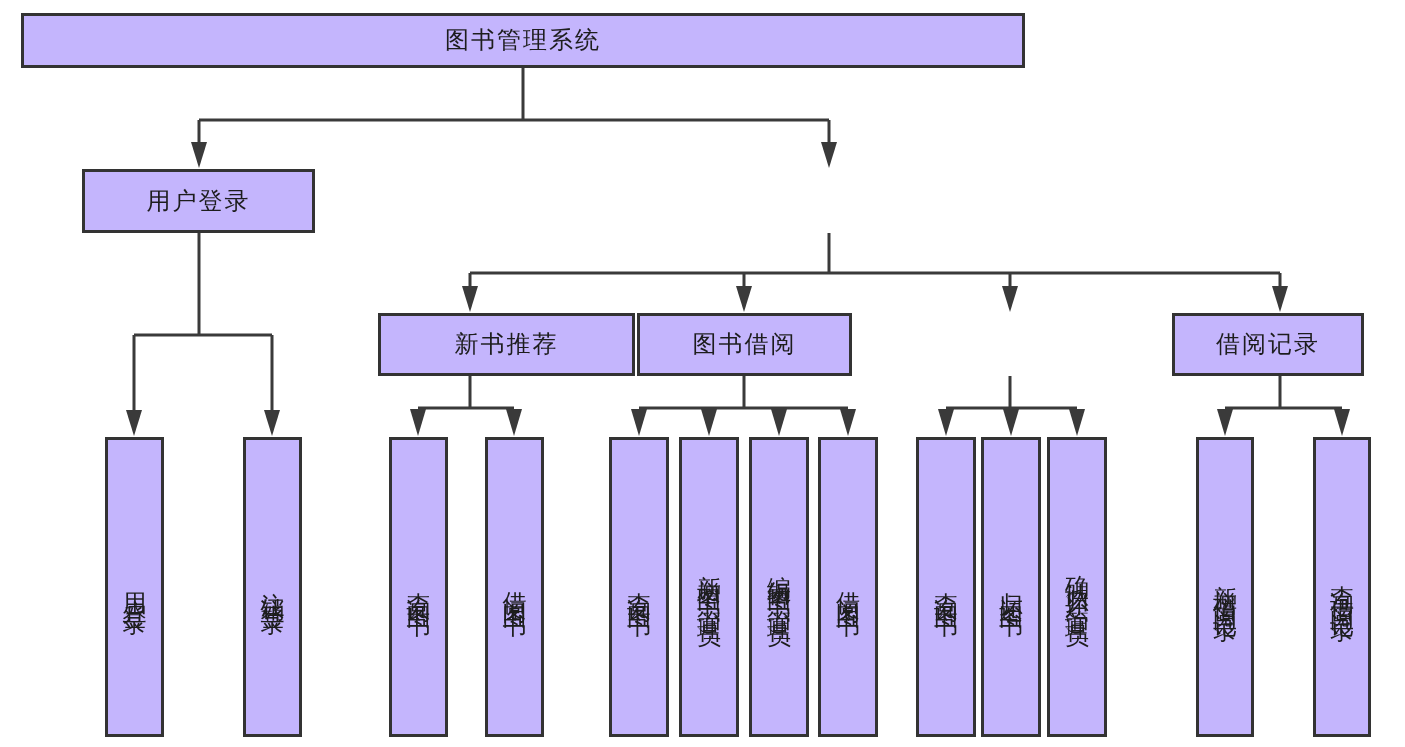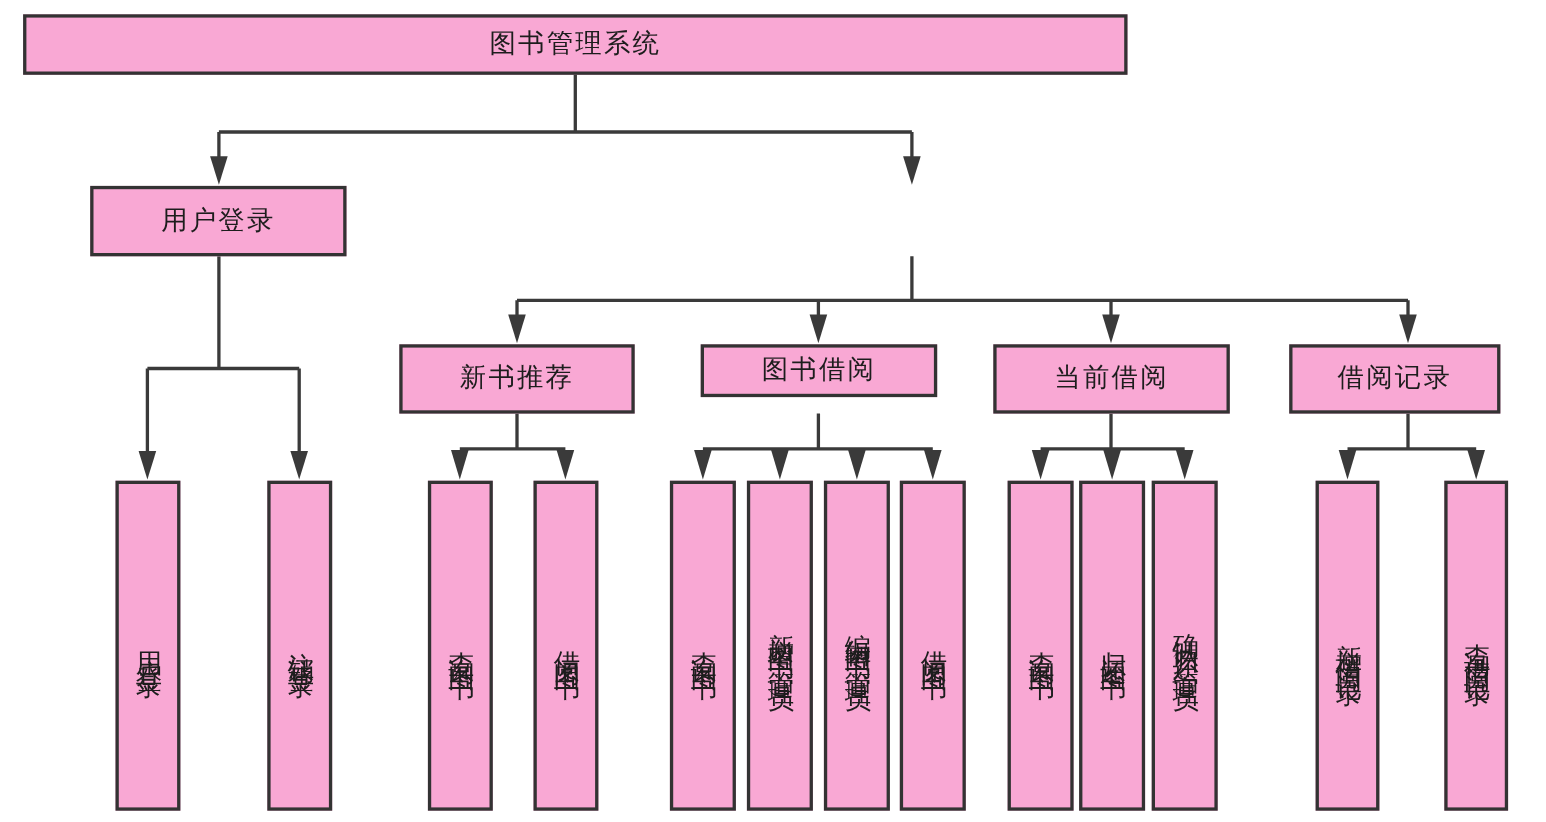--- a/index.html
+++ b/index.html
@@ -18,21 +18,21 @@
     height:747px;
     background:var(--background);
     overflow:hidden;
   }
   svg.wires{position:absolute;left:0;top:0;width:1405px;height:747px;}
   svg.wires path{fill:none;stroke:var(--line);stroke-width:3;}
   svg.wires polygon{fill:var(--line);stroke:none;}
   .node{
     position:absolute;
     border:3px solid var(--border);
-    background:#f9a8d4;
+    background:#c4b5fd;
     display:flex;
     align-items:center;
     justify-content:center;
     color:var(--text);
     font-size:24px;
     letter-spacing:2px;
     line-height:1.2;
     white-space:nowrap;
   }
   .node .lbl{display:block;}
@@ -103,28 +103,25 @@
   </svg>
 
   <div class="node" style="left:21px;top:13px;width:1004px;height:55px;">
     <span class="lbl">图书管理系统</span>
   </div>
 
   <div class="node" style="left:82px;top:169px;width:233px;height:64px;">
     <span class="lbl">用户登录</span>
   </div>
 
-  <div class="node" style="left:363px;top:313px;width:214px;height:63px;align-items:center;">
+  <div class="node" style="left:378px;top:313px;width:257px;height:63px;align-items:center;">
     <span class="lbl">新书推荐</span>
   </div>
-  <div class="node" style="left:637px;top:313px;width:215px;height:48px;">
+  <div class="node" style="left:637px;top:313px;width:215px;height:63px;">
     <span class="lbl">图书借阅</span>
-  </div>
-  <div class="node" style="left:903px;top:313px;width:215px;height:63px;">
-    <span class="lbl">当前借阅</span>
   </div>
   <div class="node" style="left:1172px;top:313px;width:192px;height:63px;">
     <span class="lbl">借阅记录</span>
   </div>
 
   <div class="node leaf" style="left:105px;top:437px;width:59px;height:300px;">
     <span class="lbl">用户登录</span>
   </div>
   <div class="node leaf" style="left:243px;top:437px;width:59px;height:300px;">
     <span class="lbl">注销登录</span>

